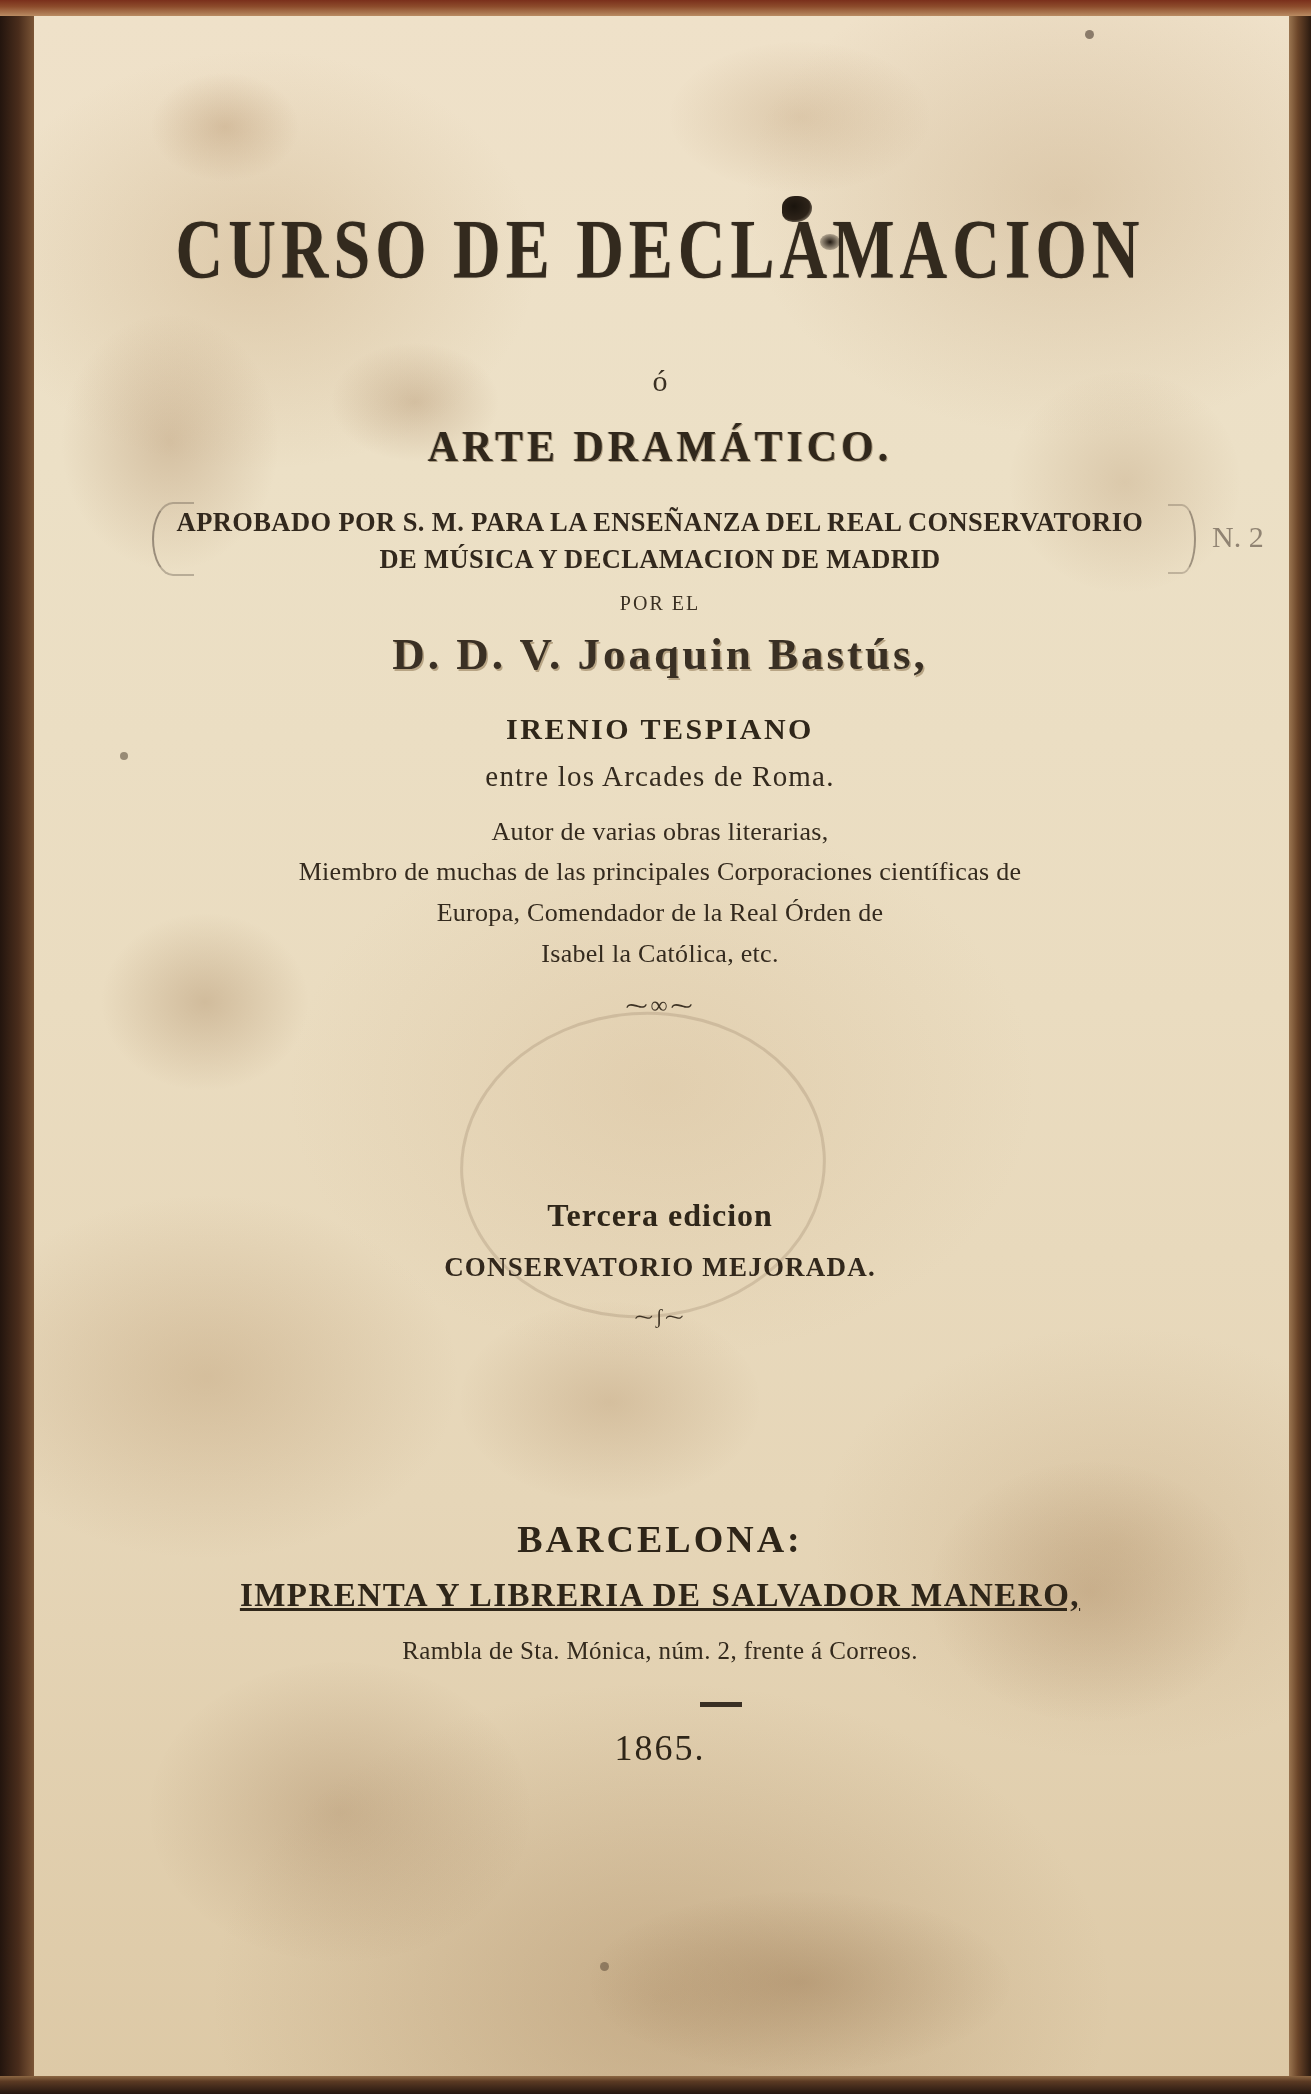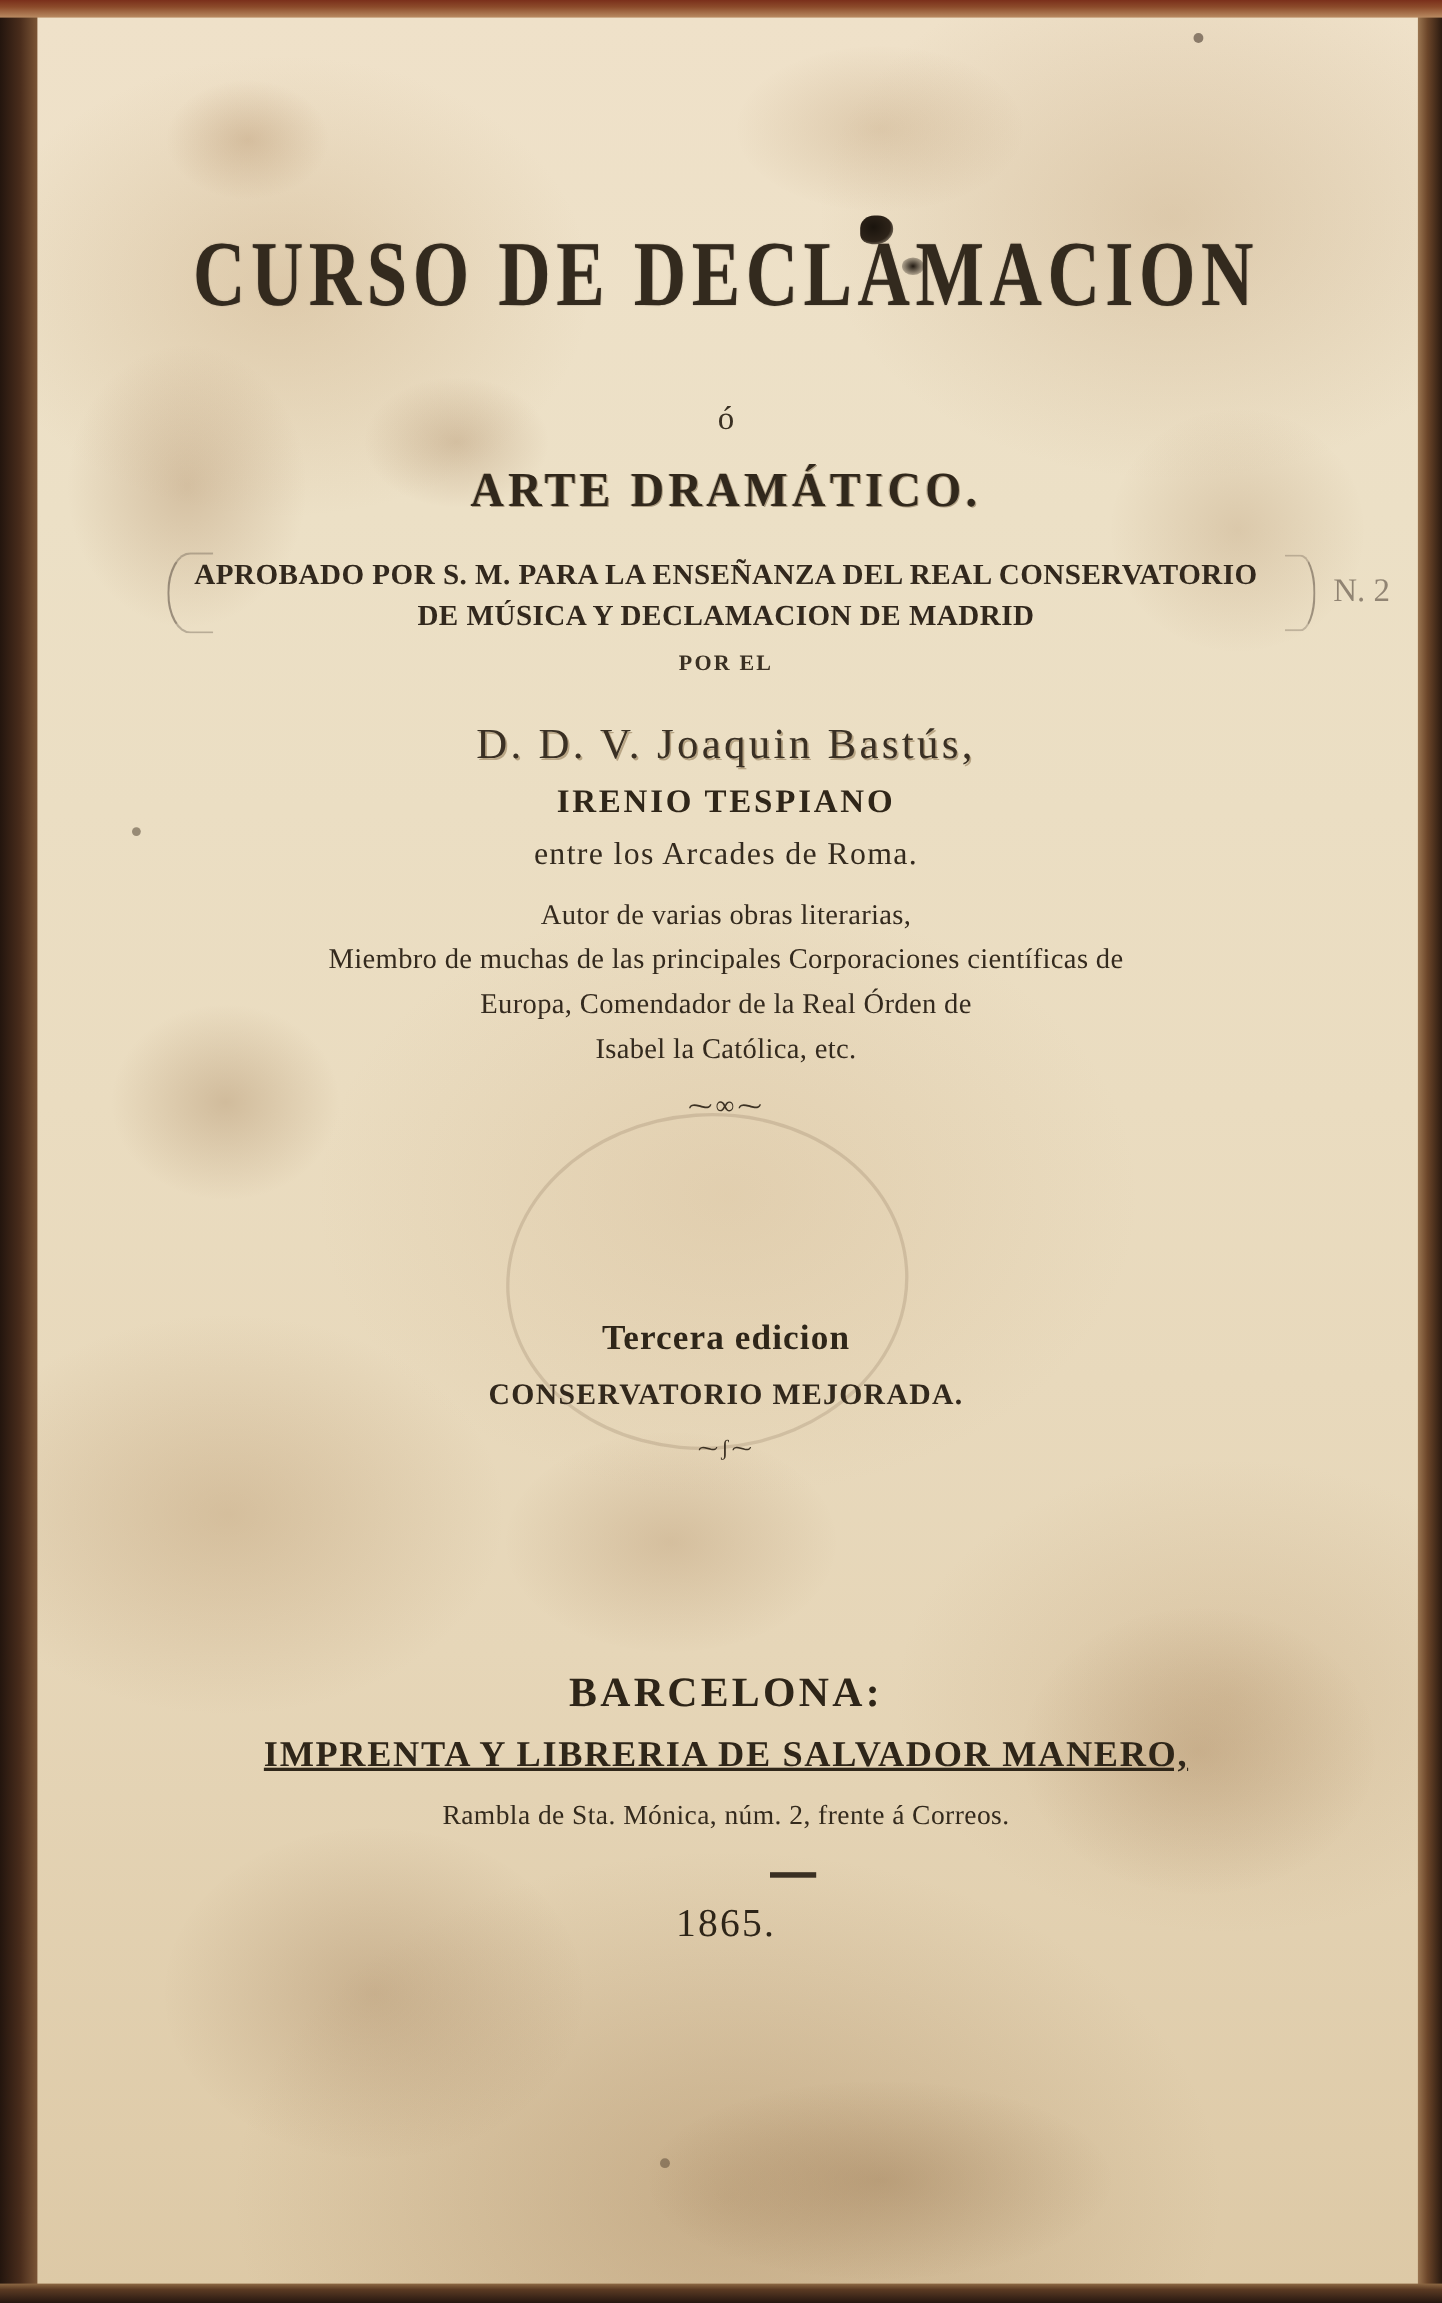--- a/index.html
+++ b/index.html
@@ -149,30 +149,30 @@
     font-weight: 600;
     color: #32281d;
   }
 
   #por-el {
     position: absolute;
     left: 0; top: 580px;
     width: 1140px;
     font-size: 20px;
     letter-spacing: 2px;
+    font-weight: 400;
+    color: #3a3023;
+  }
+
+  #author {
+    position: absolute;
+    left: 0; top: 616px;
+    width: 1140px;
+    font-size: 45px;
     font-weight: 700;
-    color: #3a3023;
-  }
-
-  #author {
-    position: absolute;
-    left: 0; top: 642px;
-    width: 1140px;
-    font-size: 39px;
-    font-weight: 400;
     letter-spacing: 3px;
     color: #3a3024;
     text-shadow: 1.5px 1.5px 0 rgba(150,126,92,0.6);
   }
 
   #pseudonym {
     position: absolute;
     left: 0; top: 700px;
     width: 1140px;
     font-size: 30px;

